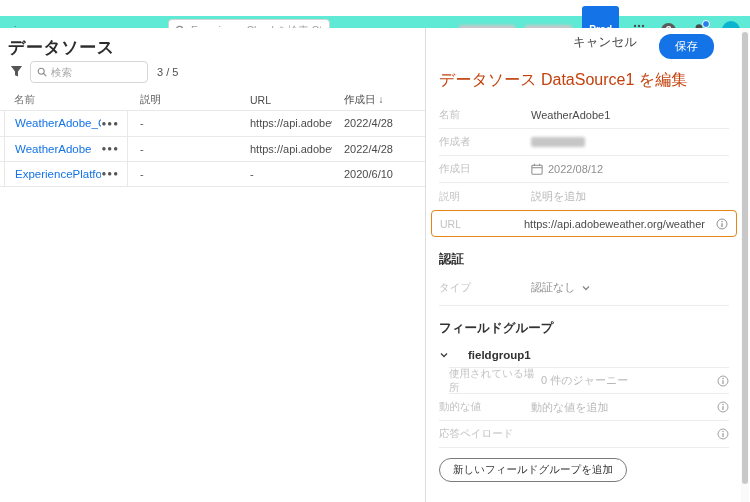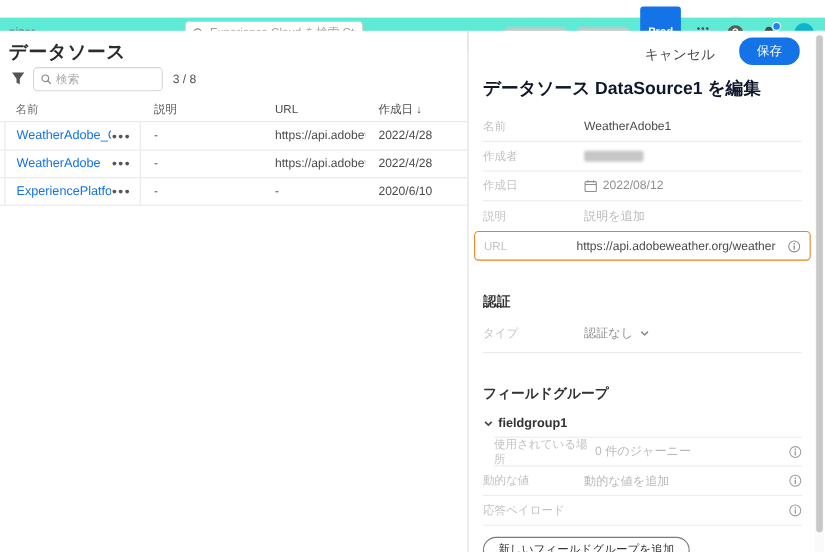--- a/index.html
+++ b/index.html
@@ -66,44 +66,44 @@
   .c-date { flex:1; padding-left:12px; color:#4b4b4b; }
   .name-link { color:#1473e6; text-decoration:none; font-size:11.5px; white-space:nowrap;
                overflow:hidden; max-width:86px; }
   .more-btn { margin-left:auto; margin-right:8px; color:#555; font-size:8px; letter-spacing:1px;
               cursor:pointer; }
   .sort-arrow { color:#555; margin-left:3px; font-size:10px; }
 
   
   .panel { position:absolute; top:28px; left:425px; right:0; bottom:0; background:#fff;
            border-left:1px solid #dcdcdc; }
-  .panel-actions { position:absolute; top:6px; right:23px; display:flex; align-items:flex-end; }
+  .panel-actions { position:absolute; top:6px; right:36px; display:flex; align-items:flex-start; }
   .cancel-btn { font-size:12.5px; color:#4b4b4b; margin-right:22px; cursor:pointer; }
   .save-btn { background:#1473e6; color:#fff; font-size:11.5px; font-weight:normal;
               border:none; border-radius:12px; padding:5px 16px; cursor:pointer;
               font-family:inherit; }
-  .panel-title { position:absolute; left:13px; top:42px; font-size:16px; font-weight:bold;
-                 color:#0f172a; }
+  .panel-title { position:absolute; left:13px; top:42px; font-size:16px; font-weight:normal;
+                 color:#c2410c; }
 
   .form { position:absolute; left:13px; top:74px; width:290px; }
   .frow { display:flex; align-items:center; height:27px; border-bottom:1px solid #ececec; }
   .frow.noline { border-bottom:none; }
   .flabel { width:92px; font-size:10.5px; color:#c2c2c2; flex:0 0 auto; }
   .fvalue { font-size:11px; color:#4b4b4b; display:flex; align-items:center; gap:5px; }
   .fvalue.muted { color:#8f8f8f; }
   .fvalue.placeholder { color:#b9b9b9; }
   .redact-value { width:54px; height:10px; border-radius:2px; background:#c6c6c6;
                   filter:blur(1.5px); }
   .url-box { display:flex; align-items:center; height:27px; border:1.5px solid #e68619;
              border-radius:4px; padding:0 8px; margin-left:-8px; width:calc(100% + 16px); }
   .url-box .flabel { width:84px; }
   .info-ic { margin-left:auto; flex:0 0 auto; display:flex; }
 
-  .sec-title { font-size:12.5px; font-weight:bold; color:#323232; margin:29px 0 6px; }
-  .fg-header { display:flex; align-items:center; gap:4px; height:24px; font-size:11.5px;
+  .sec-title { font-size:12.5px; font-weight:bold; color:#323232; margin:14px 0 6px; }
+  .fg-header { display:flex; align-items:center; gap:19px; height:24px; font-size:11.5px;
                font-weight:bold; color:#323232; cursor:pointer; }
   .chev { display:inline-flex; }
   .add-fg-btn { margin-top:10px; background:#fff; border:1px solid #7a7a7a; border-radius:12px;
                 padding:4px 13px; font-size:10.5px; color:#323232; font-family:inherit;
                 cursor:pointer; }
 
   
   .scrollbar-track { position:absolute; right:1px; top:0; bottom:0; width:8px; background:#fafafa; }
   .scrollbar-thumb { position:absolute; right:1px; top:4px; width:6px; height:452px;
                      background:#c8c8c8; border-radius:3px; }
@@ -168,21 +168,21 @@
       <svg class="filter-ic" width="13" height="13" viewBox="0 0 14 14">
         <path fill="#555" d="M1 1h12L8.6 7v5.4L5.4 11V7z"></path>
       </svg>
       <div class="lsearch">
         <svg width="10" height="10" viewBox="0 0 12 12">
           <circle cx="5" cy="5" r="3.6" fill="none" stroke="#8a8a8a" stroke-width="1.3"></circle>
           <line x1="8" y1="8" x2="11" y2="11" stroke="#8a8a8a" stroke-width="1.3"></line>
         </svg>
         <input type="text" placeholder="検索" style="">
       </div>
-      <span class="res-count">3 / 8</span>
+      <span class="res-count">3 / 5</span>
     </div>
 
     <div class="tbl">
       <div class="tbl-head">
         <span class="c-name">名前</span>
         <span class="c-desc">説明</span>
         <span class="c-url">URL</span>
         <span class="c-date">
           <span>作成日</span><span class="sort-arrow">↓</span>
         </span>

